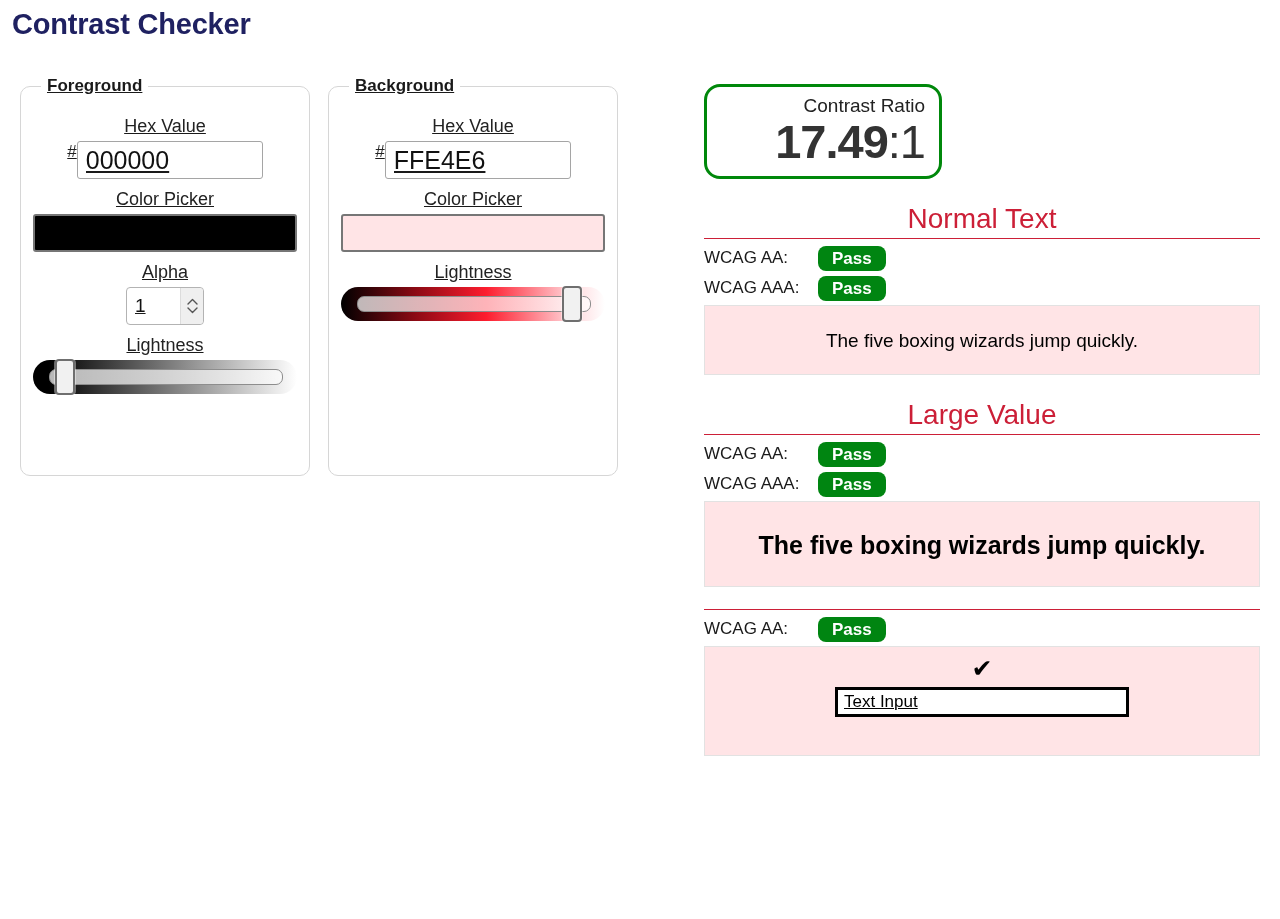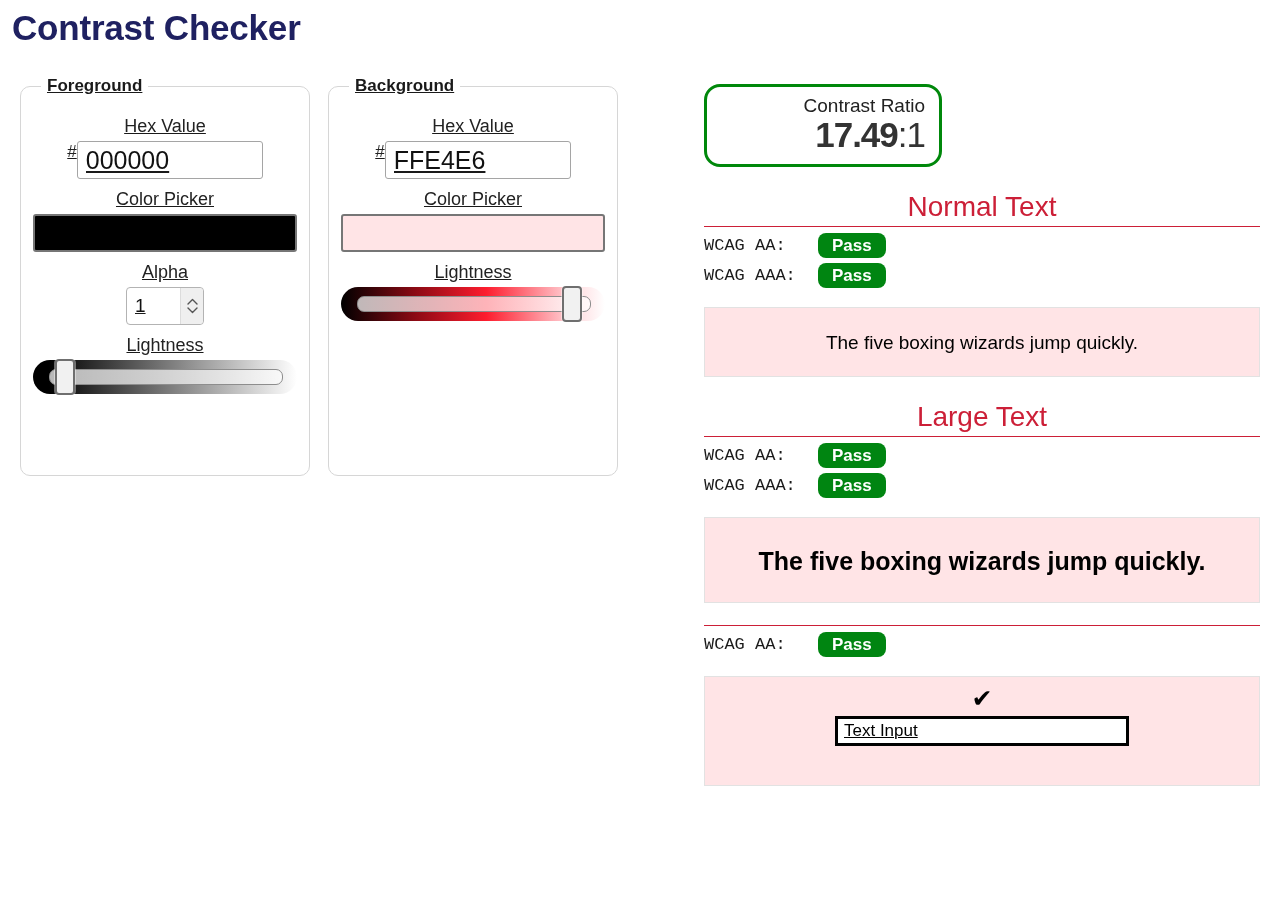--- a/index.html
+++ b/index.html
@@ -15,21 +15,21 @@
     color: #1a1a1a;
     overflow: hidden;
     position: relative;
   }
 
   
   .page-title {
     position: absolute;
     left: 12px;
     top: 8px;
-    font-size: 35px;
+    font-size: 29px;
     font-weight: bold;
     color: #1f2161;
     font-family: "Liberation Sans", sans-serif;
     letter-spacing: -0.2px;
     margin: 0;
   }
 
   
   .controls {
     position: absolute;
@@ -198,21 +198,21 @@
     padding: 8px 14px 10px 14px;
     background: #fff;
     text-align: right;
   }
   .ratio-label {
     font-size: 19px;
     color: #222;
     font-family: "Liberation Sans", sans-serif;
   }
   .ratio-value {
-    font-size: 35px;
+    font-size: 47px;
     line-height: 1.05;
     color: #333333;
     font-family: "Liberation Sans", sans-serif;
     letter-spacing: -1px;
   }
   .ratio-value .num { font-weight: bold; }
   .ratio-value .suffix { font-weight: normal; }
 
   .section { margin-top: 22px; }
   .section-title {
@@ -234,35 +234,35 @@
     display: flex;
     align-items: center;
     gap: 10px;
     margin: 2px 0 4px 0;
     height: 26px;
   }
   .criteria-label {
     font-size: 17px;
     color: #1a1a1a;
     width: 104px;
-    font-family: Liberation Mono, monospace;
+    font-family: Liberation Sans, sans-serif;
   }
   .badge {
     display: inline-block;
     background: #008511;
     color: #ffffff;
     font-weight: bold;
     font-size: 17px;
     border-radius: 8px;
     padding: 2px 14px;
     line-height: 1.25;
     font-family: "Liberation Sans", sans-serif;
   }
   .sample {
-    margin-top: 18px;
+    margin-top: 4px;
     background: #ffe4e6;
     border: 1px solid #e2e2e2;
     box-sizing: border-box;
     width: 100%;
     text-align: center;
     color: #000000;
   }
   .sample.normal {
     height: 70px;
     line-height: 70px;
@@ -387,21 +387,21 @@
       <span class="badge">Pass</span>
     </div>
     <div class="criteria-row">
       <span class="criteria-label">WCAG AAA:</span>
       <span class="badge">Pass</span>
     </div>
     <div class="sample normal">The five boxing wizards jump quickly.</div>
   </div>
 
   <div class="section">
-    <h2 class="section-title">Large Text</h2>
+    <h2 class="section-title">Large Value</h2>
     <div class="section-rule"></div>
     <div class="criteria-row">
       <span class="criteria-label">WCAG AA:</span>
       <span class="badge">Pass</span>
     </div>
     <div class="criteria-row">
       <span class="criteria-label">WCAG AAA:</span>
       <span class="badge">Pass</span>
     </div>
     <div class="sample large">The five boxing wizards jump quickly.</div>

